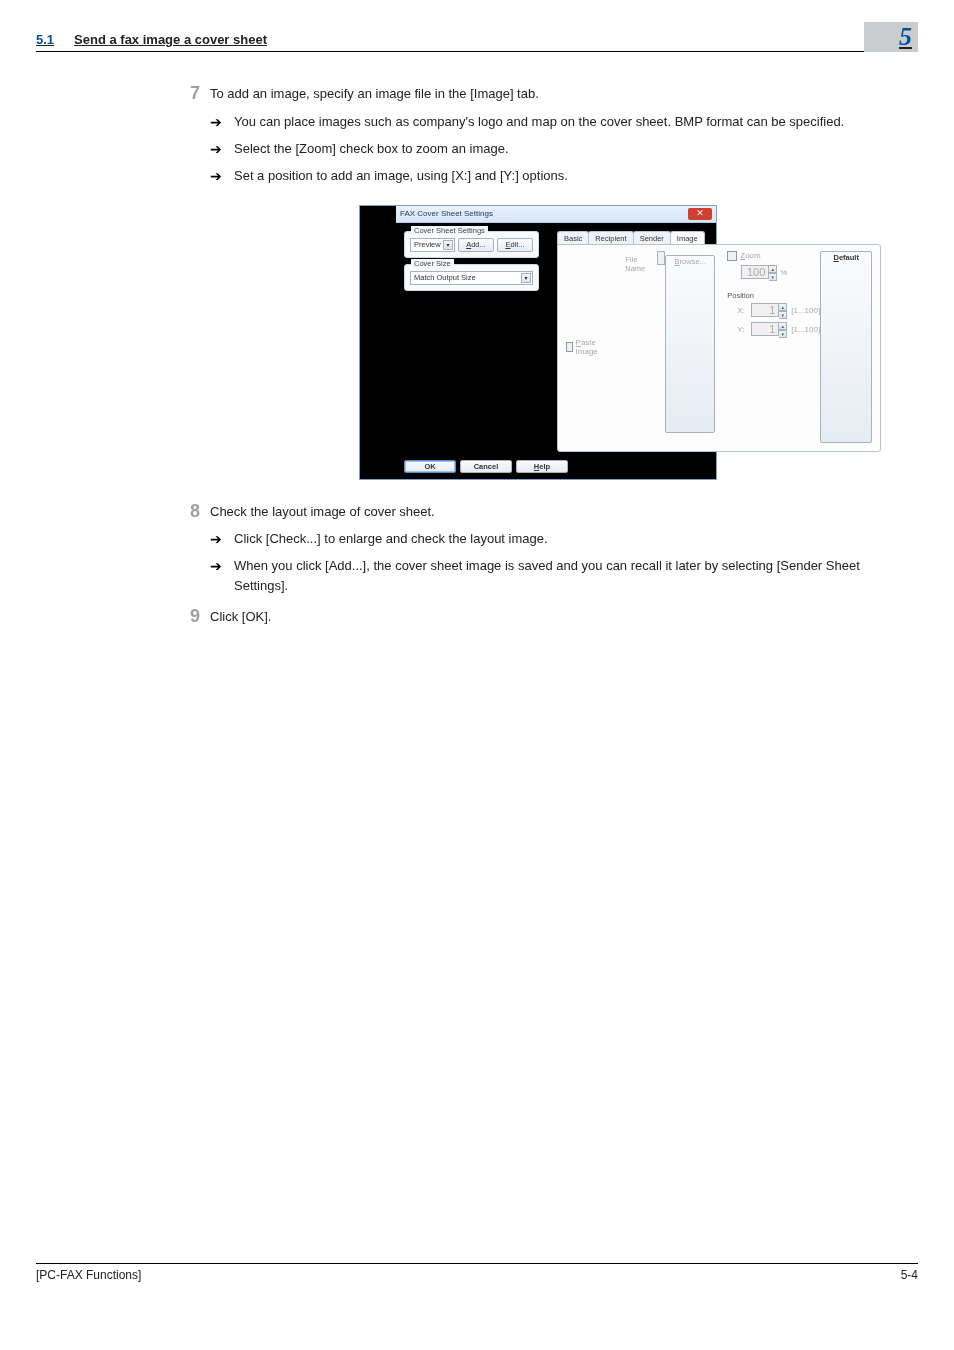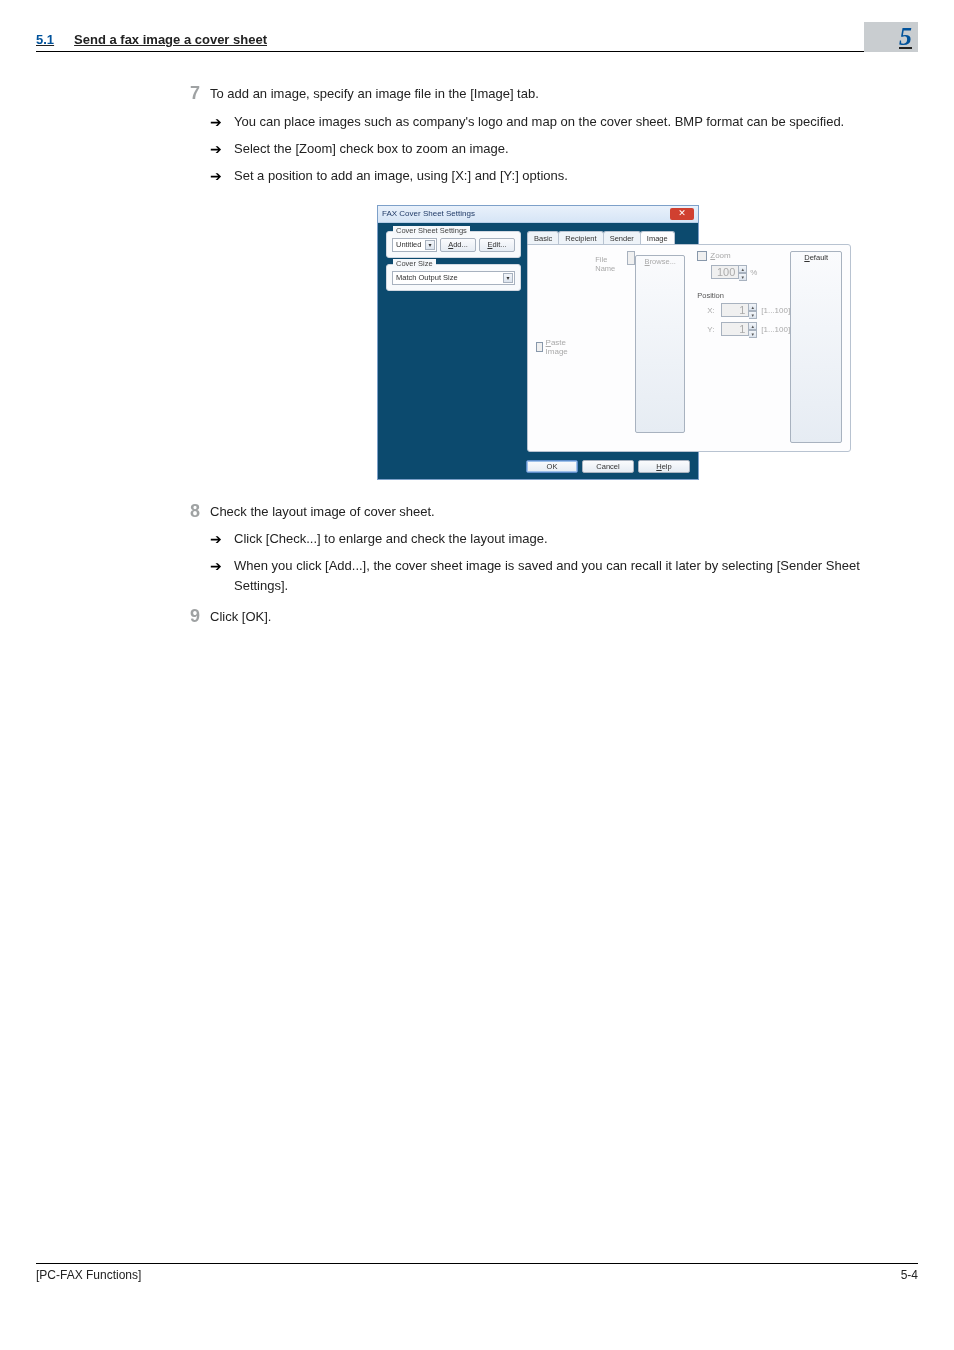--- a/index.html
+++ b/index.html
@@ -52,41 +52,42 @@
 
   
   .footer { margin-top: auto; display: flex; border-top: 1px solid #000; padding-top: 4px; font-size: 12px; }
   .footer-left { }
   .footer-right { margin-left: auto; }
 
   
   .dlg {
     width: 320px;
     border: 1px solid #7da0c9;
-    background: #0c4a6e;
+    background: #000000;
     font-size: 8px;
     font-family: Tahoma, Arial, sans-serif;
     color: #333;
     box-shadow: 0 0 0 rgba(0,0,0,0);
+    padding-left: 36px;
   }
   .dlg-titlebar {
     background: linear-gradient(#e9f1fb, #d6e5f6);
     border-bottom: 1px solid #b8cfe8;
     display: flex; align-items: center;
     padding: 2px 4px;
   }
   .dlg-title { color: #203a66; font-size: 8px; }
   .dlg-close {
     margin-left: auto; width: 24px; height: 12px;
     background: #d04030; border-radius: 2px;
     display: flex; align-items: center; justify-content: center;
     color: #fff; font-size: 9px; line-height: 1;
   }
   .dlg-body { padding: 8px 8px 6px 8px; }
-  .two-col { display: flex; gap: 6px; }
+  .two-col { display: flex; gap: 18px; }
   .col-l { width: 154px; }
   .col-r { flex: 1; }
 
   .grp { border: 1px solid #d1d8e1; border-radius: 3px; padding: 6px 5px 5px 5px; position: relative; margin-bottom: 6px; background: #f8fafc; }
   .grp-title { position: absolute; top: -6px; left: 6px; background: #f5f8fb; padding: 0 3px; color: #444; font-size: 7.5px; }
 
   .btn { display: inline-block; border: 1px solid #a8b2bf; border-radius: 2px; background: linear-gradient(#fafbfd,#e6ecf3); padding: 1px 0; font-size: 7.5px; text-align: center; color: #333; }
   .sel { display: inline-block; border: 1px solid #a8b2bf; background: #fff; height: 12px; font-size: 7.5px; position: relative; padding: 0 12px 0 3px; line-height: 12px; color: #333; }
   .sel .caret { position: absolute; right: 1px; top: 1px; width: 10px; height: 10px; background: linear-gradient(#f2f5f9,#dce4ee); border: 1px solid #a8b2bf; box-sizing: border-box; display:flex; align-items:center; justify-content:center; font-size:6px; color:#333; }
   .input { display:inline-block; border:1px solid #a8b2bf; background:#fff; height:12px; font-size:11px; padding:0 3px; line-height:12px; color:#222; }
@@ -100,21 +101,21 @@
   .spin .arrows { width:8px; display:flex; flex-direction:column; }
   .spin .sp { flex:1; border:1px solid #a8b2bf; border-left:none; background:linear-gradient(#f2f5f9,#dce4ee); font-size:5px; display:flex; align-items:center; justify-content:center; color:#555; }
   .tabs { display:flex; }
   .tab { border:1px solid #b8c3d1; border-bottom:none; border-radius:3px 3px 0 0; background:#eef3f8; padding:2px 6px 1px 6px; margin-right:-1px; font-size:7.5px; color:#333; }
   .tab.active { background:#fdfdfe; position:relative; z-index:1; }
   .tab-panel { border:1px solid #b8c3d1; background:#fdfdfe; border-radius:0 3px 3px 3px; padding:6px 8px 8px 8px; min-height: 192px; display:flex; flex-direction:row; }
   .preview-box { border:1px solid #b9c2ce; background:#fff; height:128px; width:100%; padding:6px 8px; box-sizing:border-box; font-family: Arial, sans-serif; }
   .preview-box .pv-title { font-weight:bold; font-size:9px; color:#111; margin-bottom:4px; }
   .preview-box .pv-line { font-size:6px; color:#222; }
   .hr-thin { height:1px; background:#d4dbe3; margin-top:auto; margin-bottom:6px; }
-  .btn-row { display:flex; gap:4px; justify-content:flex-end; }
+  .btn-row { display:flex; gap:4px; justify-content:flex-start;font-weight:bold; }
   .label-sm { font-size:7.5px; color:#666; }
   .muted { color:#aaa; }
 </style>
 </head>
 <body>
 
 <div class="page">
 
   <div class="header-row">
     <div class="header-line">
@@ -157,21 +158,21 @@
               <span>✕</span>
             </div>
         </div>
         <div class="dlg-body">
           <div class="two-col">
 
             <div class="col-l">
               <div class="grp">
                 <div class="grp-title">Cover Sheet Settings</div>
                 <div style="display:flex; gap:3px;">
-                  <span class="sel" style="flex:1"><span>Untitled</span><span class="caret">▾</span></span>
+                  <span class="sel" style="flex:1"><span>Preview</span><span class="caret">▾</span></span>
                   <span class="btn" style="width:34px"><u>A</u><span>dd...</span></span>
                   <span class="btn" style="width:34px"><u>E</u><span>dit...</span></span>
                 </div>
               </div>
               <div class="grp" style="margin-bottom:0;">
                 <div class="grp-title">Cover Size</div>
                 <span class="sel" style="width:106px"><span>Match Output Size</span><span class="caret">▾</span></span>
               </div>
             </div>
 

